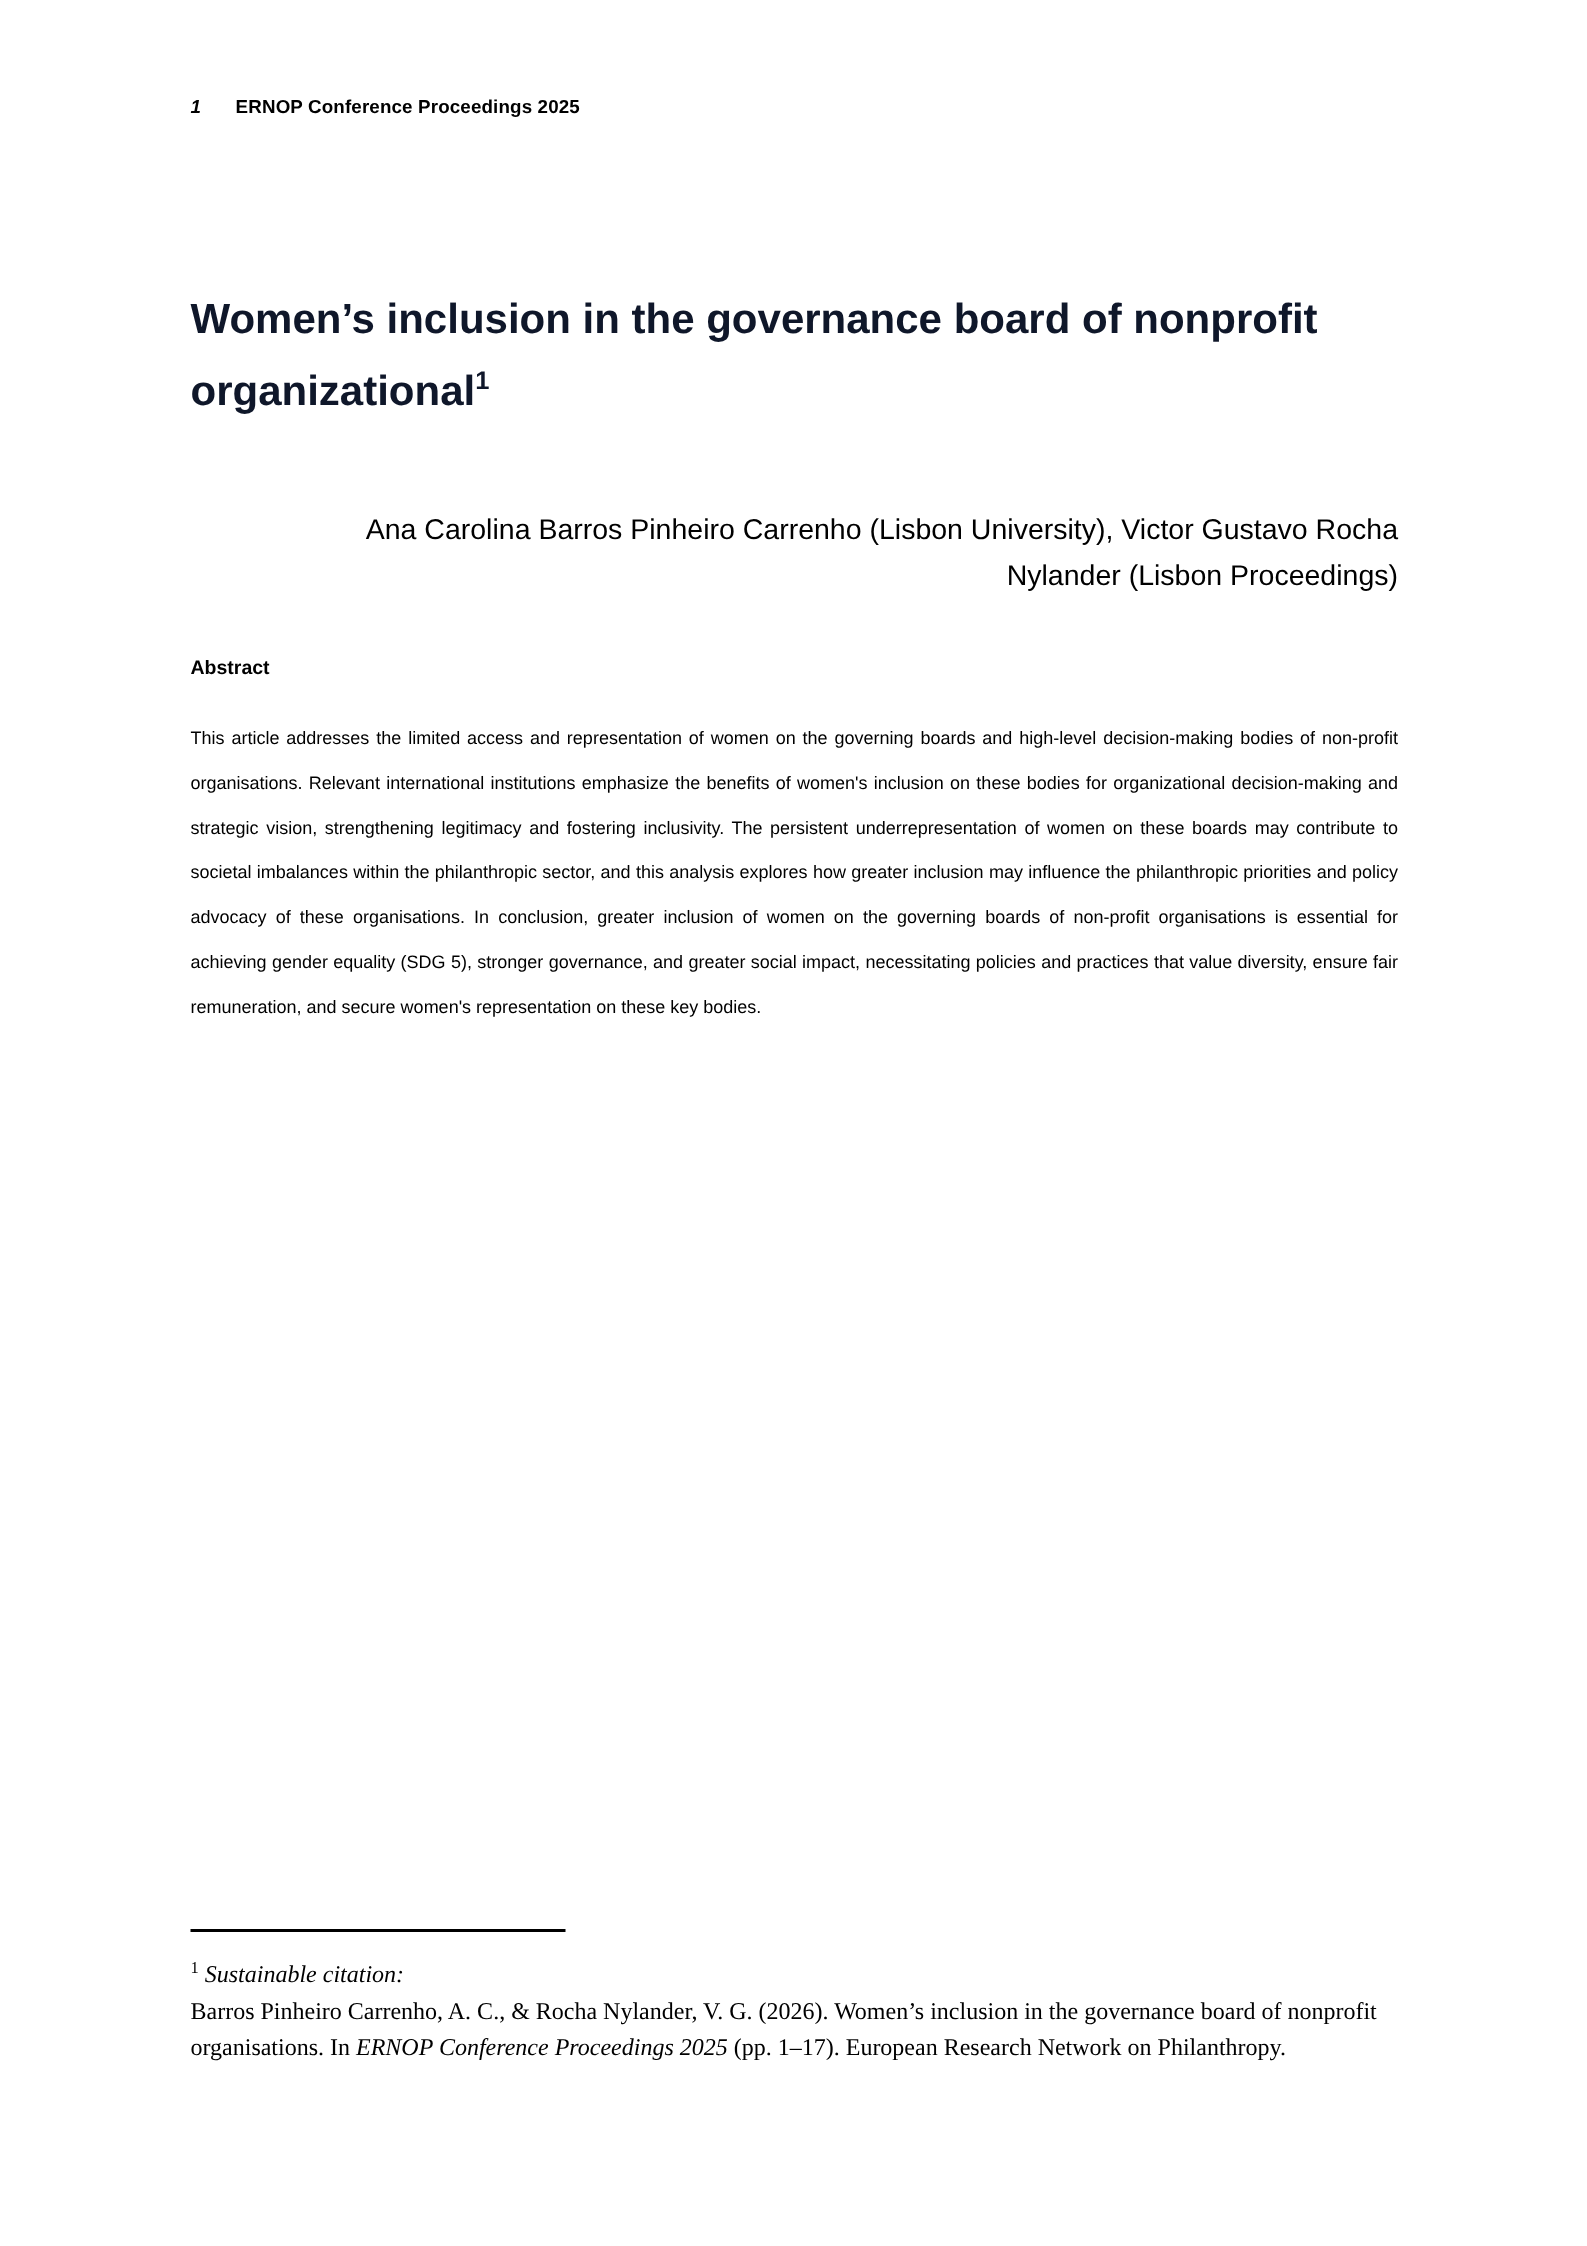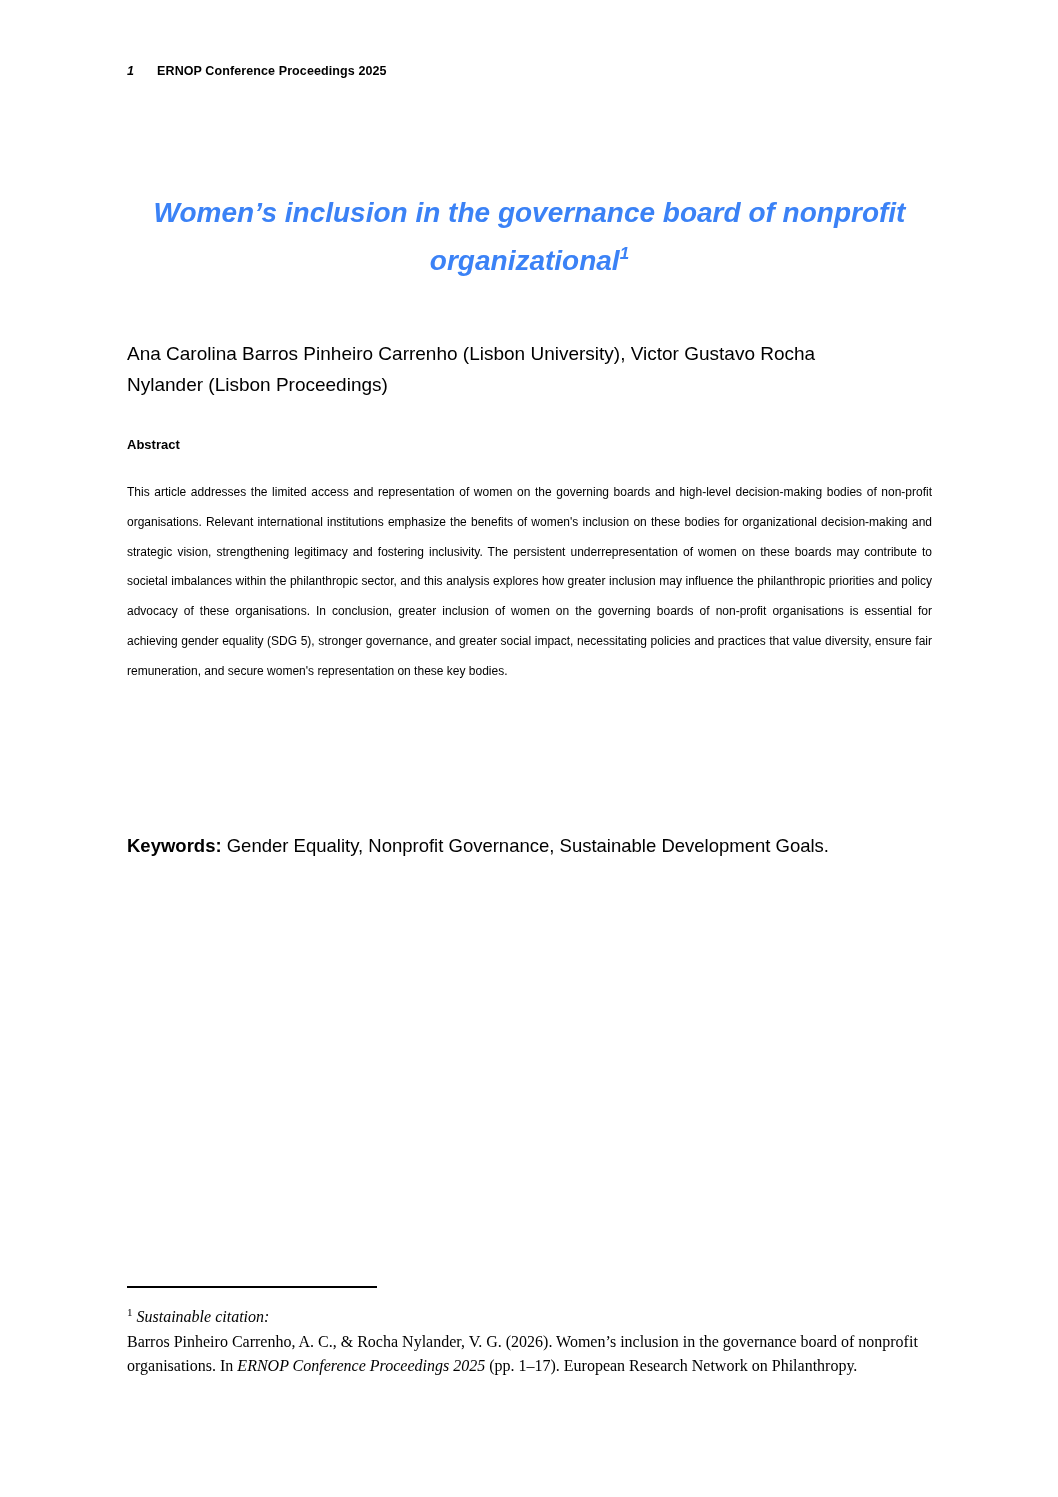--- a/index.html
+++ b/index.html
@@ -27,38 +27,37 @@
   .running-header .page-num {
     font-style: italic;
     display: inline-block;
     margin-right: 23px;
   }
   .doc-title {
     position: absolute;
     top: 170px;
     left: 127px;
     width: 805px;
-    text-align: center;
-    color: #3b82f6;
+    text-align: left;
+    color: #0f172a;
     font-weight: bold;
     font-size: 28px;
     line-height: 48px;
-    font-style: italic;
   }
   .doc-title sup {
     font-size: 17px;
     line-height: 0;
     vertical-align: 11px;
   }
   .authors {
     position: absolute;
     top: 338px;
     left: 127px;
     width: 805px;
-    text-align: left;
+    text-align: right;
     font-size: 19px;
     line-height: 31px;
   }
   .abstract-heading {
     position: absolute;
     top: 437px;
     left: 127px;
     font-size: 13px;
     font-weight: bold;
   }
@@ -125,23 +124,20 @@
 
   <div class="authors">
     <span>Ana Carolina Barros Pinheiro Carrenho (Lisbon University), Victor Gustavo Rocha</span><br>
     <span>Nylander (Lisbon Proceedings)</span>
   </div>
 
   <div class="abstract-heading">Abstract</div>
 
   <div class="abstract-body">This article addresses the limited access and representation of women on the governing boards and high-level decision-making bodies of non-profit organisations. Relevant international institutions emphasize the benefits of women's inclusion on these bodies for organizational decision-making and strategic vision, strengthening legitimacy and fostering inclusivity. The persistent underrepresentation of women on these boards may contribute to societal imbalances within the philanthropic sector, and this analysis explores how greater inclusion may influence the philanthropic priorities and policy advocacy of these organisations. In conclusion, greater inclusion of women on the governing boards of non-profit organisations is essential for achieving gender equality (SDG 5), stronger governance, and greater social impact, necessitating policies and practices that value diversity, ensure fair remuneration, and secure women's representation on these key bodies.</div>
 
-  <div class="keywords-line">
-    <span class="kw-label">Keywords:</span><span> Gender Equality, Nonprofit Governance, Sustainable Development Goals.</span>
-  </div>
 
   <div class="footnote-area">
     <div class="footnote-rule"></div>
     <div class="footnote-text">
       <sup>1</sup>
       <span class="footnote-label">Sustainable citation:</span><br>
       <span>Barros Pinheiro Carrenho, A. C., &amp; Rocha Nylander, V. G. (2026). Women’s inclusion in the governance board of nonprofit organisations. In </span><span class="citation-italic">ERNOP Conference Proceedings 2025</span><span> (pp. 1–17). European Research Network on Philanthropy.</span>
     </div>
   </div>
 

